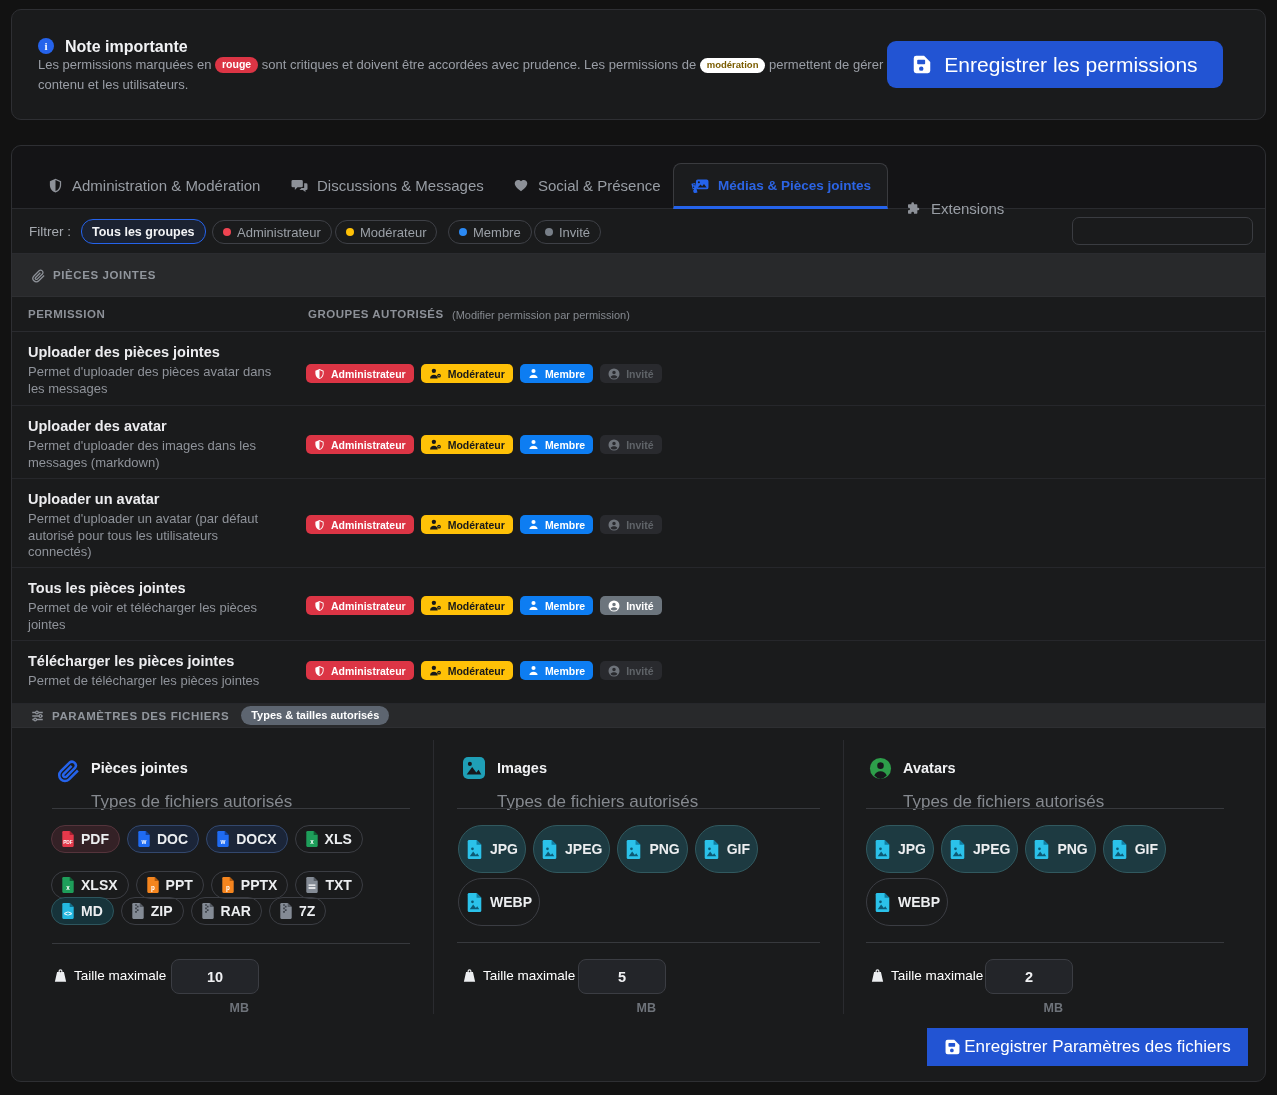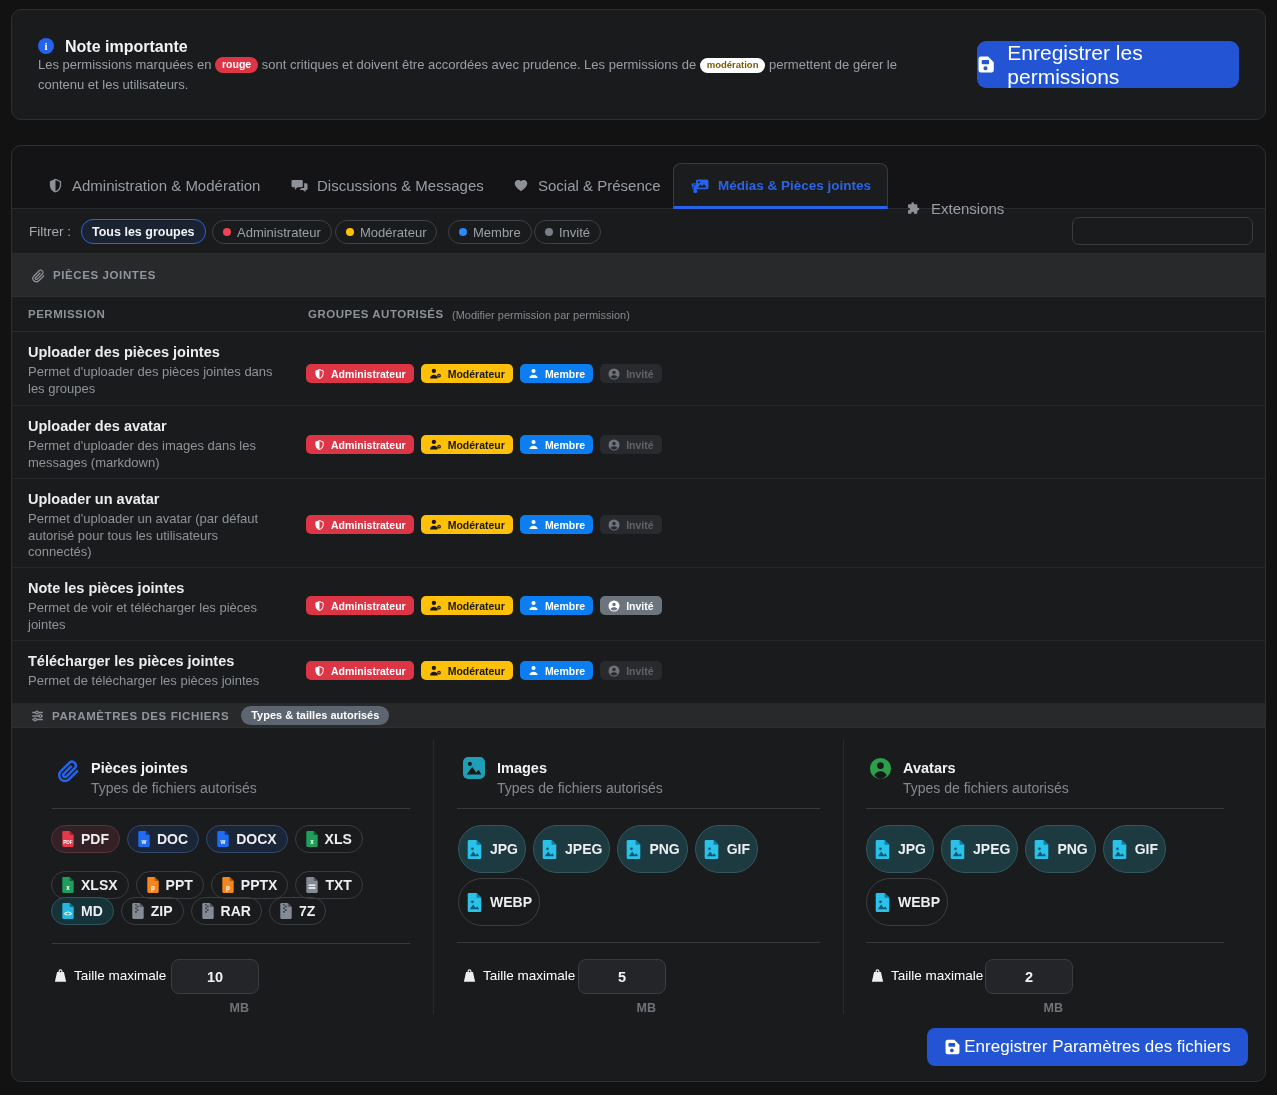--- a/index.html
+++ b/index.html
@@ -10,22 +10,22 @@
 svg { display:block; }
 
 
 .note-title { position:absolute; left:53px; top:28px; font-size:16px; font-weight:bold; color:#f2f3f5; }
 .note-ico { position:absolute; left:26px; top:28px; }
 .note-text { position:absolute; left:26px; top:45px; font-size:13px; line-height:19.5px; color:#9a9ea6; white-space:nowrap; }
 .mini-badge { display:inline-block; border-radius:8px; font-weight:bold; line-height:1.05; vertical-align:1px; }
 .mb-red { background:#dc3545; color:#fff; font-size:10.5px; padding:2px 7px 3px; }
 .mb-yel { background:#ffffff; color:#7a5c00; font-size:9.5px; padding:2.5px 7px 3px; }
 .btn-blue { position:absolute; display:flex; align-items:center; justify-content:center; gap:12px; background:#2254d3; color:#fff; border-radius:9px; font-weight:normal; }
-#btn-top { right:26px; top:31px; width:262px; height:47px; font-size:21px; }
-#btn-bottom { right:17px; top:882px; width:321px; height:38px; font-size:17px; gap:3px; border-radius:8px; }
+#btn-top { right:42px; top:31px; width:336px; height:47px; font-size:21px; }
+#btn-bottom { right:17px; top:882px; width:321px; height:38px; font-size:17px; gap:3px; border-radius:0; }
 
 
 #tabbar { position:absolute; left:0; top:0; width:100%; height:63px; border-bottom:1px solid #2a2b2f; background:#141416; border-radius:10px 10px 0 0; }
 .tab { position:absolute; top:8px; height:63px; display:flex; align-items:center; gap:9px; color:#989da4; font-size:15px; }
 .tab-active-box { position:absolute; left:661px; top:17px; width:215px; height:46px; border:1px solid #3a3b3f; border-bottom:3px solid #2563eb; border-radius:8px 8px 0 0; background:#1b1c1e; display:flex; align-items:center; justify-content:center; gap:9px; color:#2c64e4; font-size:13.5px; font-weight:bold; }
 
 
 #filterrow { position:absolute; left:0; top:63px; width:100%; height:45px; border-bottom:1px solid #2a2b2f; }
 .flabel { position:absolute; left:17px; top:15px; font-size:13.5px; color:#a6aab0; }
 .pill { position:absolute; top:11px; height:24px; display:flex; align-items:center; gap:6px; border:1px solid #3e4046; border-radius:12px; color:#9ba0a7; font-size:13px; padding:0 10px; }
@@ -55,21 +55,21 @@
 .gb-inv-on { background:#6c757d; color:#fff; }
 
 
 #cols { position:absolute; left:0; top:594px; width:100%; height:274px; display:flex; }
 .col { position:relative; height:100%; }
 .col1 { width:422px; border-right:1px solid #2a2b2f; }
 .col2 { width:410px; border-right:1px solid #2a2b2f; }
 .col3 { flex:1; }
 .chead-ico { position:absolute; top:17px; }
 .chead-t { position:absolute; top:20px; font-size:14.5px; font-weight:bold; color:#f0f1f3; }
-.chead-s { position:absolute; top:40px; font-size:14px; color:#85898f; }
+.chead-s { position:absolute; top:52px; font-size:17px; color:#85898f; }
 .hr { position:absolute; height:1px; background:#37393d; }
 .chip { display:flex; align-items:center; gap:6px; border:1px solid #3b3d43; border-radius:14px; height:28px; padding:0 10px 0 9px; color:#eceef0; font-size:14px; font-weight:bold; }
 .chiprow { position:absolute; display:flex; gap:7px; }
 .chip-pdf { background:#342126; border-color:#55343c; }
 .chip-doc { background:#1b2538; border-color:#33486e; }
 .chip-md { background:#16333a; border-color:#2d565e; }
 .bigchip { display:flex; align-items:center; gap:7px; border:1px solid #3b3d43; border-radius:24px; height:48px; padding:0 7px; color:#eceef0; font-size:14px; font-weight:bold; }
 .bigchip-on { background:#1d3a41; border-color:#31595f; }
 .taille { position:absolute; display:flex; align-items:center; }
 .taille .lbl { font-size:13.5px; color:#ffffff; margin-left:6px; }
@@ -168,21 +168,21 @@
   </div>
 
   <div class="thead">
     <span class="th" style="left:16px;">PERMISSION</span>
     <span class="th" style="left:296px;">GROUPES AUTORISÉS</span>
     <span class="th" style="left:440px; top:12px; font-weight:normal; letter-spacing:0; font-size:11px; color:#85898f;">(Modifier permission par permission)</span>
   </div>
 
   <div class="row" style="top:186px; height:74px;">
     <div class="rtitle">Uploader des pièces jointes</div>
-    <div class="rdesc">Permet d'uploader des pièces jointes dans les groupes</div>
+    <div class="rdesc">Permet d'uploader des pièces avatar dans les messages</div>
     <div class="bgroup" style="top:32px;">
       <span class="gbadge gb-admin"><svg width="11" height="12" viewBox="0 0 24 24" fill="#fff">
             <path d="M12 1 3 5v6c0 5.5 3.8 10.7 9 12 5.2-1.3 9-6.5 9-12V5l-9-4zm0 2.2 7 3.1V11c0 4.5-3 8.7-7 9.9V3.2z"></path>
           </svg>Administrateur</span>
       <span class="gbadge gb-mod"><svg width="13" height="11" viewBox="0 0 24 20" fill="#17181a">
             <circle cx="9" cy="5" r="4"></circle>
             <path d="M2 19c0-4 3-6.5 7-6.5s7 2.5 7 6.5H2z"></path>
             <circle cx="18.5" cy="14" r="3.4"></circle>
             <circle cx="18.5" cy="14" r="1.2" fill="#ffc107"></circle>
           </svg>Modérateur</span>
@@ -236,21 +236,21 @@
             <circle cx="12" cy="5.5" r="4.5"></circle>
             <path d="M3 21c0-4.5 4-7.5 9-7.5s9 3 9 7.5H3z"></path>
           </svg>Membre</span>
       <span class="gbadge gb-inv-off"><svg width="12" height="12" viewBox="0 0 24 24" fill="#6e737a">
             <path d="M12 1a11 11 0 1 0 0 22 11 11 0 0 0 0-22zm0 4.5a3.5 3.5 0 1 1 0 7 3.5 3.5 0 0 1 0-7zm0 15.5c-2.8 0-5.3-1.2-7-3.2 1.4-2 4-3.3 7-3.3s5.6 1.3 7 3.3a9 9 0 0 1-7 3.2z"></path>
           </svg>Invité</span>
     </div>
   </div>
 
   <div class="row" style="top:422px; height:73px;">
-    <div class="rtitle">Note les pièces jointes</div>
+    <div class="rtitle">Tous les pièces jointes</div>
     <div class="rdesc">Permet de voir et télécharger les pièces jointes</div>
     <div class="bgroup" style="top:28px;">
       <span class="gbadge gb-admin"><svg width="11" height="12" viewBox="0 0 24 24" fill="#fff">
             <path d="M12 1 3 5v6c0 5.5 3.8 10.7 9 12 5.2-1.3 9-6.5 9-12V5l-9-4zm0 2.2 7 3.1V11c0 4.5-3 8.7-7 9.9V3.2z"></path>
           </svg>Administrateur</span>
       <span class="gbadge gb-mod"><svg width="13" height="11" viewBox="0 0 24 20" fill="#17181a">
             <circle cx="9" cy="5" r="4"></circle>
             <path d="M2 19c0-4 3-6.5 7-6.5s7 2.5 7 6.5H2z"></path>
             <circle cx="18.5" cy="14" r="3.4"></circle>
             <circle cx="18.5" cy="14" r="1.2" fill="#ffc107"></circle>

